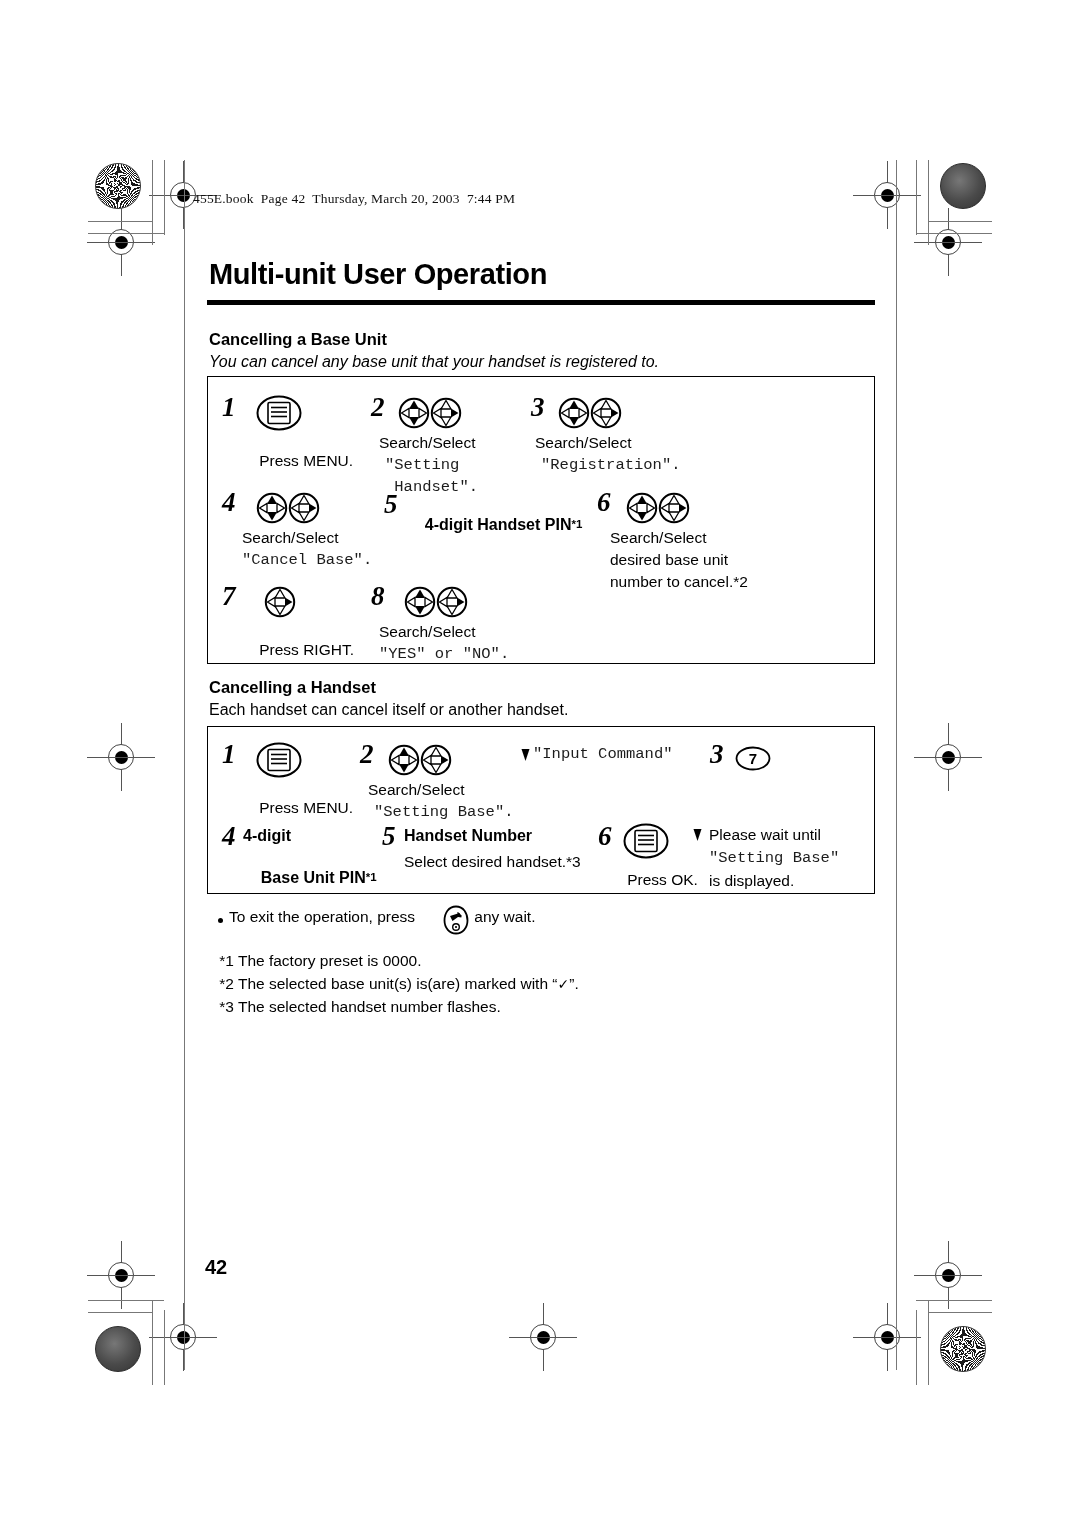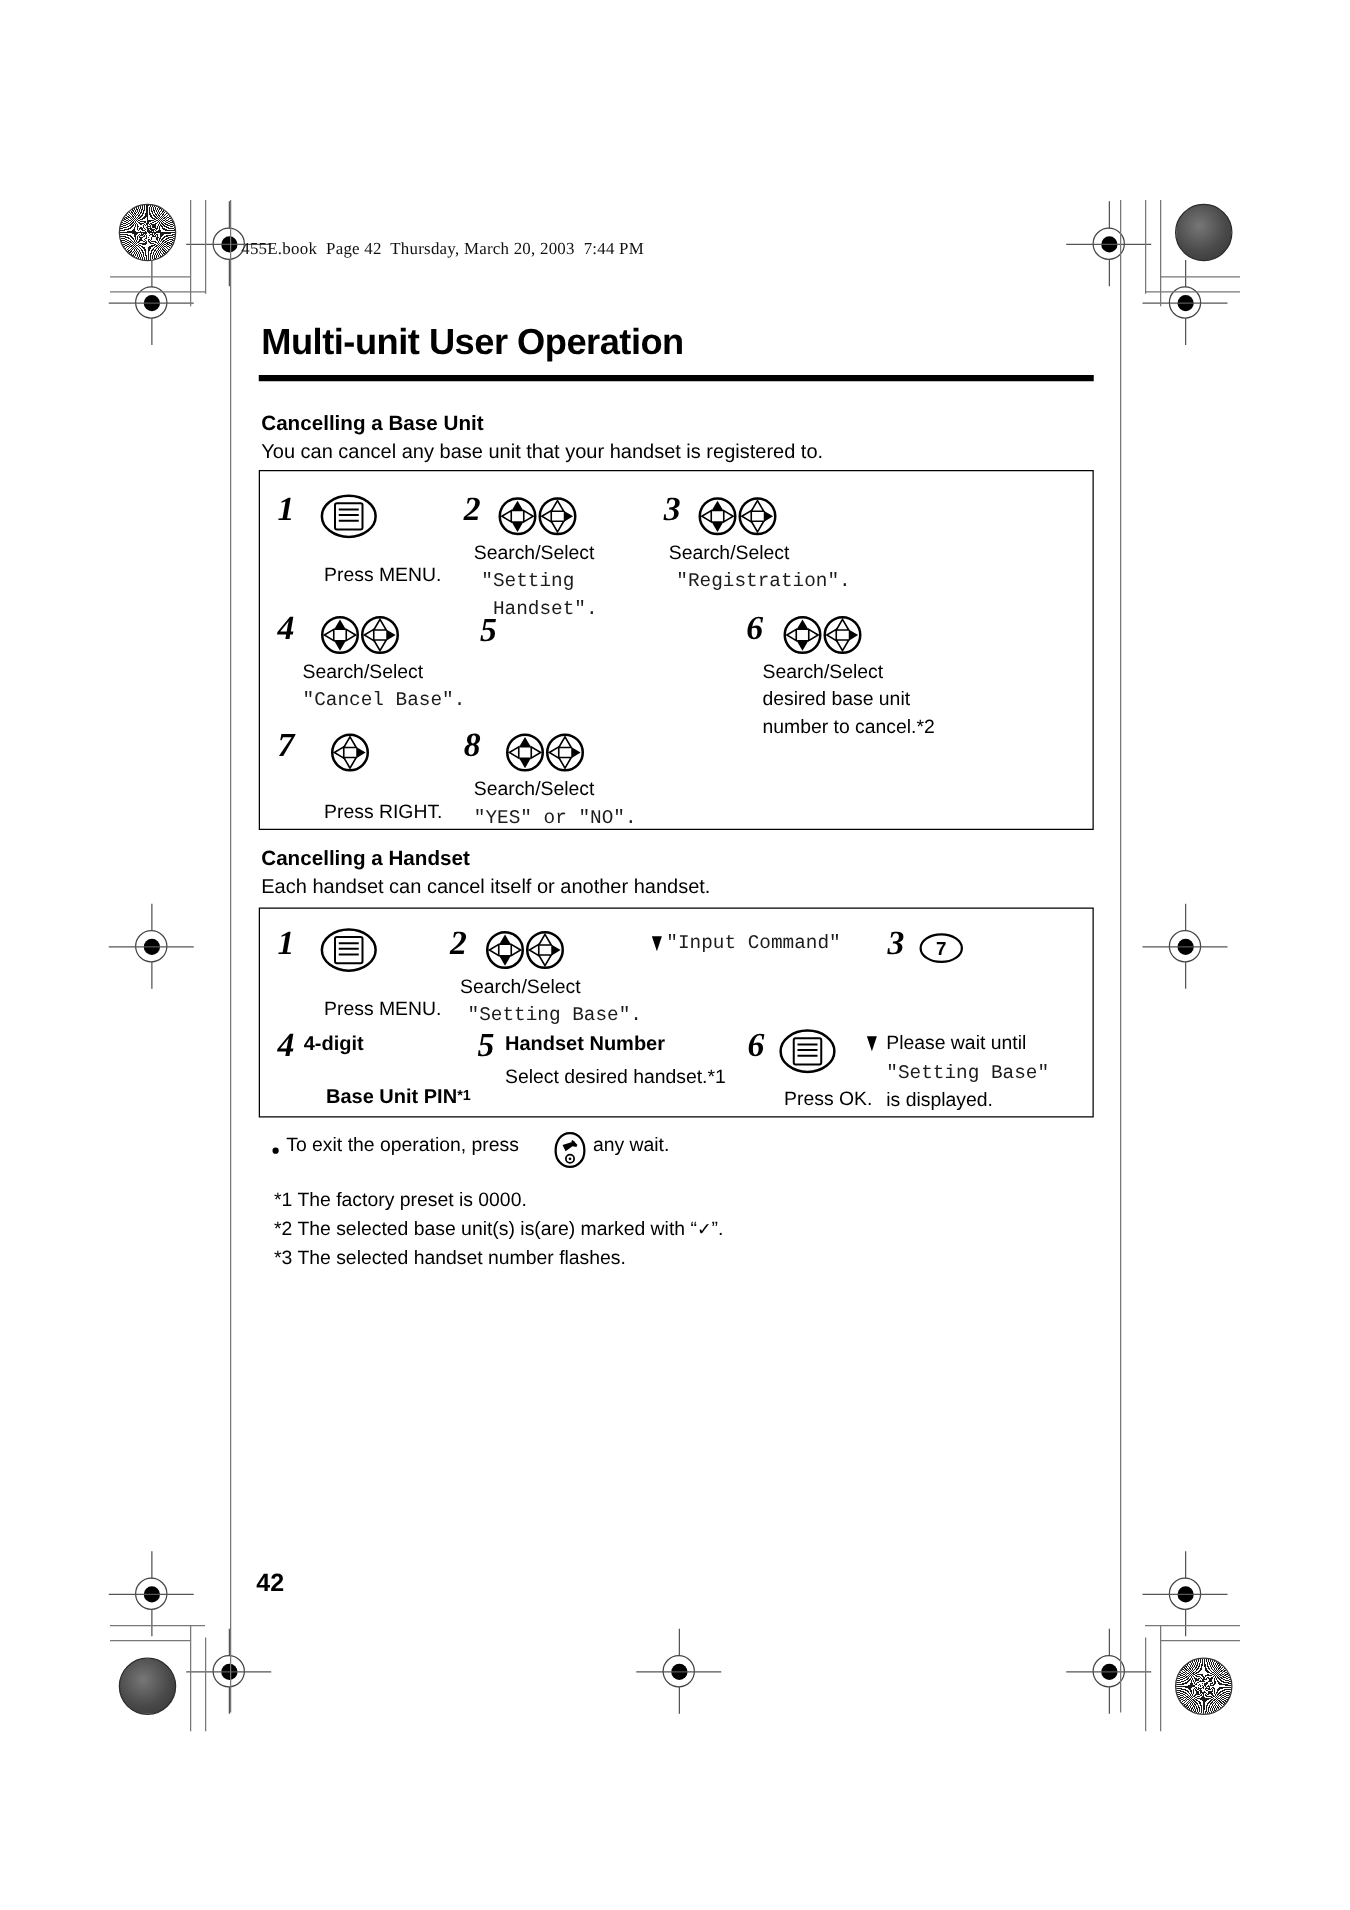--- a/index.html
+++ b/index.html
@@ -207,21 +207,21 @@
   <div class="trimline" style="left:184px; top:160px; width:1px; height:1210px;"></div>
   <div class="trimline" style="left:896px; top:160px; width:1px; height:1210px;"></div>
 </div>
 
 <div class="slug">455E.book  Page 42  Thursday, March 20, 2003  7:44 PM</div>
 
 <div class="chapter-title">Multi-unit User Operation</div>
 <div class="title-rule"></div>
 
 <div class="sec-head" style="left:209px; top:330px;">Cancelling a Base Unit</div>
-<div class="sec-intro" style="left:209px; top:353px;">You can cancel any base unit that your handset is registered to.</div>
+<div class="sec-intro" style="left:209px; top:353px;font-style:italic;">You can cancel any base unit that your handset is registered to.</div>
 
 <div class="procbox" style="left:207px; top:376px; width:668px; height:288px;">
 
   <div class="stepnum" style="left:14px; top:17px;">1</div>
   <span class="icon menukey" style="left:48px; top:18px;">
     <svg viewBox="0 0 46 36" width="46" height="36">
       <ellipse cx="23" cy="18" rx="21.5" ry="16.5" fill="#fff" stroke="#000" stroke-width="2"></ellipse>
       <rect x="12" y="7.5" width="22" height="21" rx="1.5" fill="#fff" stroke="#000" stroke-width="1.6"></rect>
       <line x1="15" y1="12.5" x2="31" y2="12.5" stroke="#000" stroke-width="1.6"></line>
       <line x1="15" y1="17" x2="31" y2="17" stroke="#000" stroke-width="1.6"></line>
@@ -293,20 +293,23 @@
       <polygon points="16,3.5 21,12 11,12" fill="#fff" stroke="#000" stroke-width="1.3"></polygon>
       <polygon points="16,28.5 21,20 11,20" fill="#fff" stroke="#000" stroke-width="1.3"></polygon>
       <polygon points="3.5,16 11,11.5 11,20.5" fill="#fff" stroke="#000" stroke-width="1.3"></polygon>
       <polygon points="28.5,16 21,11.5 21,20.5" fill="#000"></polygon>
     </svg>
   </span>
   <div class="lbl" style="left:34px; top:152px;">Search/Select</div>
   <div class="mono" style="left:34px; top:174px;">"Cancel Base".</div>
 
   <div class="stepnum" style="left:176px; top:114px;">5</div>
+  <div class="boldlbl" style="left:199px; top:121px;">
+    <span>4-digit Handset PIN</span><span class="sup">*1</span>
+  </div>
 
   <div class="stepnum" style="left:389px; top:112px;">6</div>
   <span class="icon nav" style="left:418px; top:115px;">
     <svg viewBox="0 0 32 32" width="32" height="32">
       <circle cx="16" cy="16" r="14.2" fill="#fff" stroke="#000" stroke-width="2"></circle>
       <polygon points="16,3.5 21,12 11,12" fill="#000"></polygon>
       <polygon points="16,28.5 21,20 11,20" fill="#000"></polygon>
       <polygon points="3.5,16 11,11.5 11,20.5" fill="#fff" stroke="#000" stroke-width="1.3"></polygon>
       <polygon points="28.5,16 21,11.5 21,20.5" fill="#fff" stroke="#000" stroke-width="1.3"></polygon>
     </svg>
@@ -418,21 +421,21 @@
   </span>
 
   <div class="stepnum" style="left:14px; top:96px;">4</div>
   <div class="boldlbl" style="left:35px; top:100px;">4-digit</div>
   <div class="boldlbl" style="left:35px; top:124px;">
     <span>Base Unit PIN</span><span class="sup">*1</span>
   </div>
 
   <div class="stepnum" style="left:174px; top:96px;">5</div>
   <div class="boldlbl" style="left:196px; top:100px;text-align:center;">Handset Number</div>
-  <div class="lbl" style="left:196px; top:126px;">Select desired handset.*1</div>
+  <div class="lbl" style="left:196px; top:126px;">Select desired handset.*3</div>
 
   <div class="stepnum" style="left:390px; top:96px;">6</div>
   <span class="icon menukey" style="left:415px; top:96px;">
     <svg viewBox="0 0 46 36" width="46" height="36">
       <ellipse cx="23" cy="18" rx="21.5" ry="16.5" fill="#fff" stroke="#000" stroke-width="2"></ellipse>
       <rect x="12" y="7.5" width="22" height="21" rx="1.5" fill="#fff" stroke="#000" stroke-width="1.6"></rect>
       <line x1="15" y1="12.5" x2="31" y2="12.5" stroke="#000" stroke-width="1.6"></line>
       <line x1="15" y1="17" x2="31" y2="17" stroke="#000" stroke-width="1.6"></line>
       <line x1="15" y1="21.5" x2="31" y2="21.5" stroke="#000" stroke-width="1.6"></line>
     </svg>

